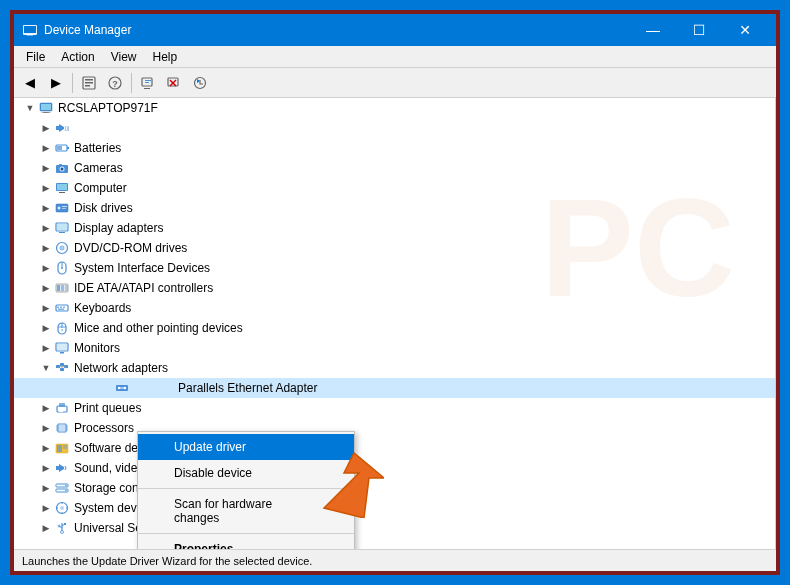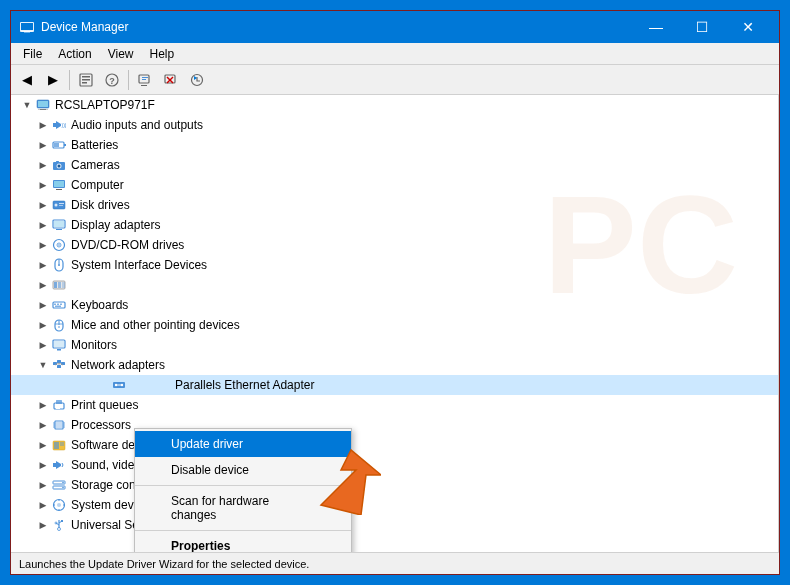--- a/index.html
+++ b/index.html
@@ -9,21 +9,21 @@
       background: #0078d7;
       font-family: 'Segoe UI', Arial, sans-serif;
       font-size: 12px;
       overflow: hidden;
     }
     .window {
       width: 770px;
       height: 565px;
       margin: 10px;
       background: #f0f0f0;
-      border: 1px solid #7f1d1d;
+      border: 4px solid #7f1d1d;
       display: flex;
       flex-direction: column;
     }
     .title-bar {
       background: #0078d7;
       color: white;
       height: 32px;
       display: flex;
       align-items: center;
       padding: 0 8px;
@@ -291,21 +291,20 @@
 
       <div class="tree-item indent2">
         <div class="expand-btn">▶</div>
         <div class="item-icon">
           <svg width="14" height="14" viewBox="0 0 14 14">
               <rect x="1" y="5" width="3" height="4" fill="#4a90d9"></rect>
               <polygon points="4,3 4,11 9,8 9,6" fill="#4a90d9"></polygon>
               <text x="9.5" y="9" font-size="5" fill="#4a90d9">))))</text>
             </svg>
         </div>
-        <span class="item-label">Audio inputs and outputs</span>
       </div>
 
       <div class="tree-item indent2">
         <div class="expand-btn">▶</div>
         <div class="item-icon">
           <svg width="14" height="14" viewBox="0 0 14 14">
               <rect x="1" y="4" width="11" height="6" rx="1" fill="none" stroke="#4a90d9" stroke-width="1.2"></rect>
               <rect x="12" y="6" width="2" height="2" fill="#4a90d9"></rect>
               <rect x="2" y="5" width="5" height="4" fill="#4a90d9" opacity="0.7"></rect>
             </svg>
@@ -390,20 +389,21 @@
       <div class="tree-item indent2">
         <div class="expand-btn">▶</div>
         <div class="item-icon">
           <svg width="14" height="14" viewBox="0 0 14 14">
               <rect x="1" y="3" width="12" height="8" rx="1" fill="#e8e8e8" stroke="#999" stroke-width="0.8"></rect>
               <rect x="2" y="4" width="3" height="6" fill="#4a90d9" opacity="0.7"></rect>
               <rect x="6" y="4" width="3" height="6" fill="#4a90d9" opacity="0.5"></rect>
               <rect x="10" y="4" width="3" height="6" fill="#4a90d9" opacity="0.3"></rect>
             </svg>
         </div>
+        <span class="item-label">IDE ATA/ATAPI controllers</span>
       </div>
 
       <div class="tree-item indent2">
         <div class="expand-btn">▶</div>
         <div class="item-icon">
           <svg width="14" height="14" viewBox="0 0 14 14">
               <rect x="1" y="4" width="12" height="6" rx="1" fill="none" stroke="#4a90d9" stroke-width="1.2"></rect>
               <rect x="2" y="5.5" width="2" height="1.5" rx="0.3" fill="#4a90d9" opacity="0.7"></rect>
               <rect x="5" y="5.5" width="2" height="1.5" rx="0.3" fill="#4a90d9" opacity="0.7"></rect>
               <rect x="8" y="5.5" width="2" height="1.5" rx="0.3" fill="#4a90d9" opacity="0.7"></rect>

